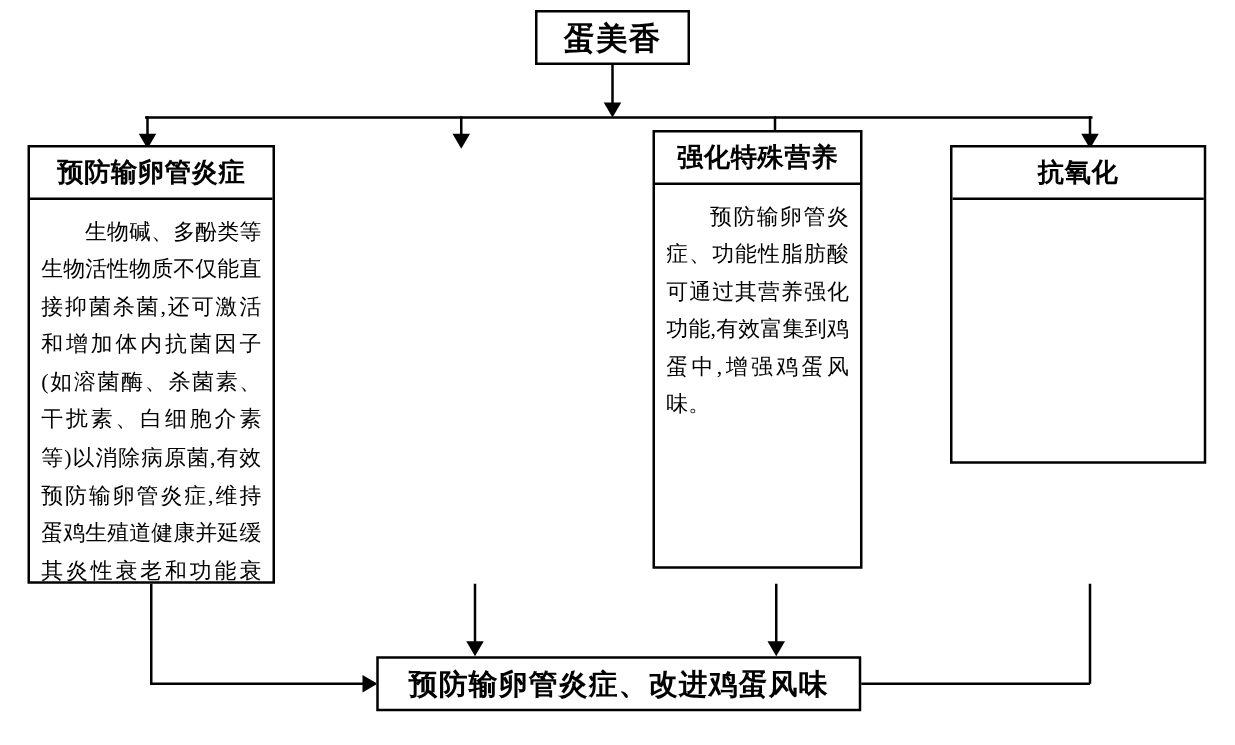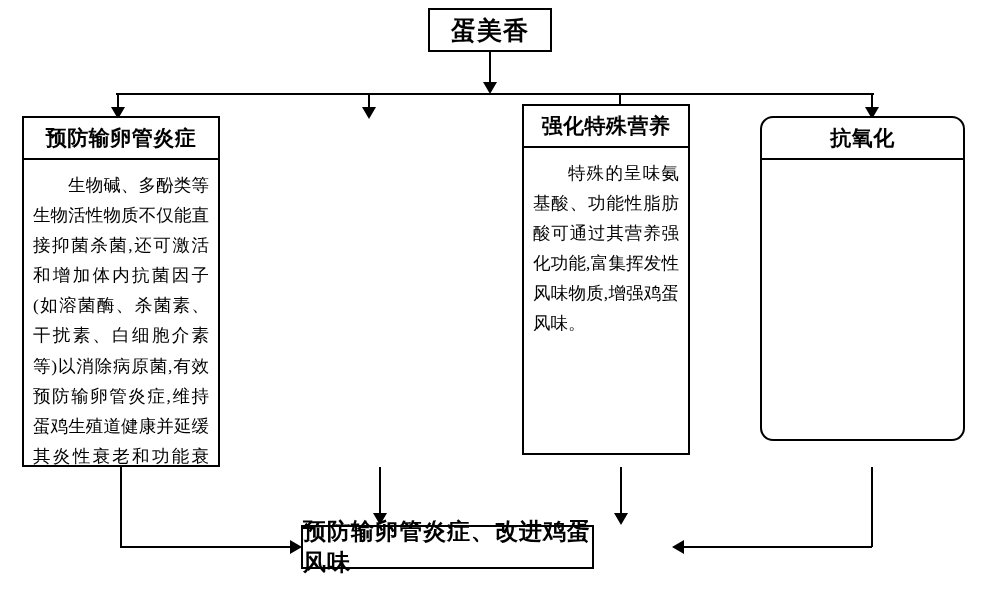--- a/index.html
+++ b/index.html
@@ -143,38 +143,38 @@
   <div class="arrow-down" style="left:865px; top:107px;"></div>
 
   <div class="box col-box" style="left:22px; top:116px; width:198px; height:351px;">
     <div class="col-header">预防输卵管炎症</div>
     <div class="col-body">生物碱、多酚类等生物活性物质不仅能直接抑菌杀菌,还可激活和增加体内抗菌因子(如溶菌酶、杀菌素、干扰素、白细胞介素等)以消除病原菌,有效预防输卵管炎症,维持蛋鸡生殖道健康并延缓其炎性衰老和功能衰退。</div>
   </div>
 
 
   <div class="box col-box" style="left:522px; top:104px; width:168px; height:351px;">
     <div class="col-header">强化特殊营养</div>
-    <div class="col-body">特殊的呈味氨基酸、功能性脂肪酸可通过其营养强化功能,富集挥发性风味物质,增强鸡蛋风味。</div>
+    <div class="col-body">预防输卵管炎症、功能性脂肪酸可通过其营养强化功能,有效富集到鸡蛋中,增强鸡蛋风味。</div>
   </div>
 
-  <div class="box col-box" style="left:760px; top:116px; width:205px; height:325px;border-radius:13px;">
+  <div class="box col-box" style="left:760px; top:116px; width:205px; height:255px;">
     <div class="col-header">抗氧化</div>
   </div>
 
   <div class="vline" style="left:120px; top:467px; height:80px;"></div>
   <div class="hline" style="left:120px; top:546px; width:172px;"></div>
   <div class="arrow-right" style="left:290px; top:540px;"></div>
 
   <div class="vline thin" style="left:379px; top:467px; height:50px;"></div>
   <div class="arrow-down" style="left:373px; top:513px;"></div>
 
   <div class="vline" style="left:620px; top:467px; height:50px;"></div>
   <div class="arrow-down" style="left:614px; top:513px;"></div>
 
   <div class="vline thin" style="left:871px; top:467px; height:80px;"></div>
   <div class="hline" style="left:684px; top:546px; width:188px;"></div>
   <div class="arrow-left" style="left:672px; top:540px;"></div>
 
-  <div class="box bottom-box" style="left:301px; top:525px; width:293px; height:44px;">
+  <div class="box bottom-box" style="left:301px; top:525px; width:388px; height:44px;">
     <span>预防输卵管炎症、改进鸡蛋风味</span>
   </div>
 
 </div>
 
 </body></html>

